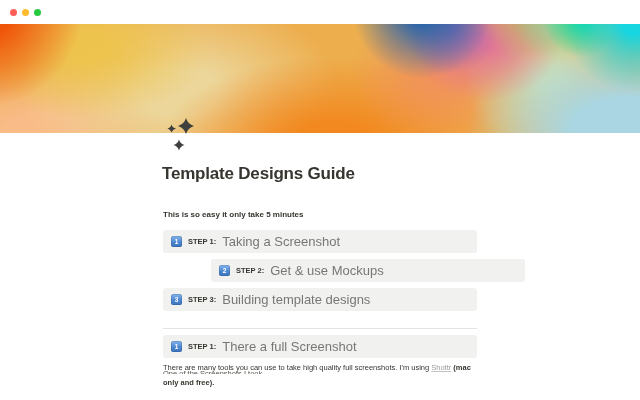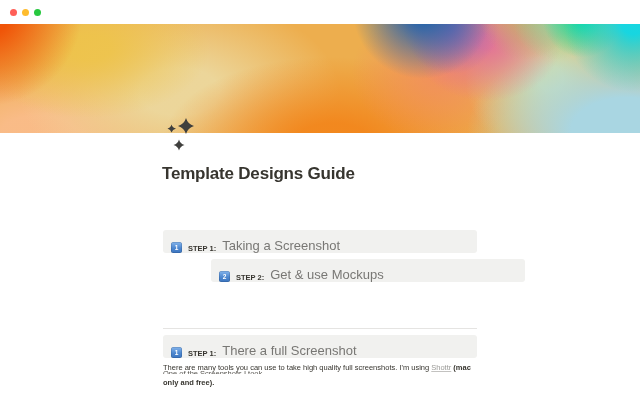--- a/index.html
+++ b/index.html
@@ -50,21 +50,21 @@
   }
   .subtitle {
     position: absolute; left: 163px; top: 210px; width: 320px;
     font-size: 8px; font-weight: 700; color: #37352F;
   }
 
   
   .step-row {
     position: absolute; left: 163px; width: 314px; height: 23px;
     background: #F1F1EF; border-radius: 3px;
-    display: flex; align-items: flex-end; padding: 0 8px; gap: 6px; cursor: pointer;
+    display: flex; align-items: center; padding: 0 8px; gap: 6px; cursor: pointer;
   }
   .row-1 { top: 230px; } .row-2 { top: 259px; margin-left: 48px; } .row-3 { top: 288px; } .row-4 { top: 335px; }
   .keycap {
     width: 11px; height: 11px; border-radius: 2.5px; flex: 0 0 auto;
     background: linear-gradient(180deg, #85B5EC 0%, #4E88D0 55%, #3B74BE 100%);
     box-shadow: inset 0 0 0 0.5px rgba(20,50,90,0.35);
     color: #ffffff; font-size: 6.5px; font-weight: 700;
     display: flex; align-items: center; justify-content: center;
   }
   .step-label { font-size: 7.5px; font-weight: 700; color: #37352F; white-space: nowrap; }
@@ -100,33 +100,39 @@
   <div class="page-icon">
     <svg width="36" height="44" viewBox="0 0 36 44" xmlns="http://www.w3.org/2000/svg" aria-hidden="true">
       <path fill="#3F3F3D" d="M26 6 Q27.8 12.2 34 14 Q27.8 15.8 26 22 Q24.2 15.8 18 14 Q24.2 12.2 26 6 Z"></path>
       <path fill="#3F3F3D" d="M11.5 12.5 Q12.5 15.9 16 16.5 Q12.5 17.6 11.5 20.5 Q10.5 17.6 7.5 16.5 Q10.5 15.9 11.5 12.5 Z"></path>
       <path fill="#3F3F3D" d="M19 27.5 Q20.2 31.8 24.5 33 Q20.2 34.2 19 38.5 Q17.8 34.2 13.5 33 Q17.8 31.8 19 27.5 Z"></path>
     </svg>
   </div>
 
   <h1 class="page-title">Template Designs Guide</h1>
 
+  <div class="subtitle">This is so easy it only take 5 minutes</div>
 
   <div class="step-row row-1">
     <span class="keycap">1</span>
     <span class="step-label">STEP 1:</span>
     <span class="step-text">Taking a Screenshot</span>
   </div>
 
   <div class="step-row row-2">
     <span class="keycap">2</span>
     <span class="step-label">STEP 2:</span>
     <span class="step-text">Get &amp; use Mockups</span>
   </div>
 
+  <div class="step-row row-3">
+    <span class="keycap">3</span>
+    <span class="step-label">STEP 3:</span>
+    <span class="step-text">Building template designs</span>
+  </div>
 
   <div class="divider"></div>
 
   <div class="step-row row-4">
     <span class="keycap">1</span>
     <span class="step-label">STEP 1:</span>
     <span class="step-text">There a full Screenshot</span>
   </div>
 
   <p class="para"><span>There are many tools you can use to take high quality full screenshots. I'm using </span><a>Shottr</a><b> (mac only and free).</b></p>

